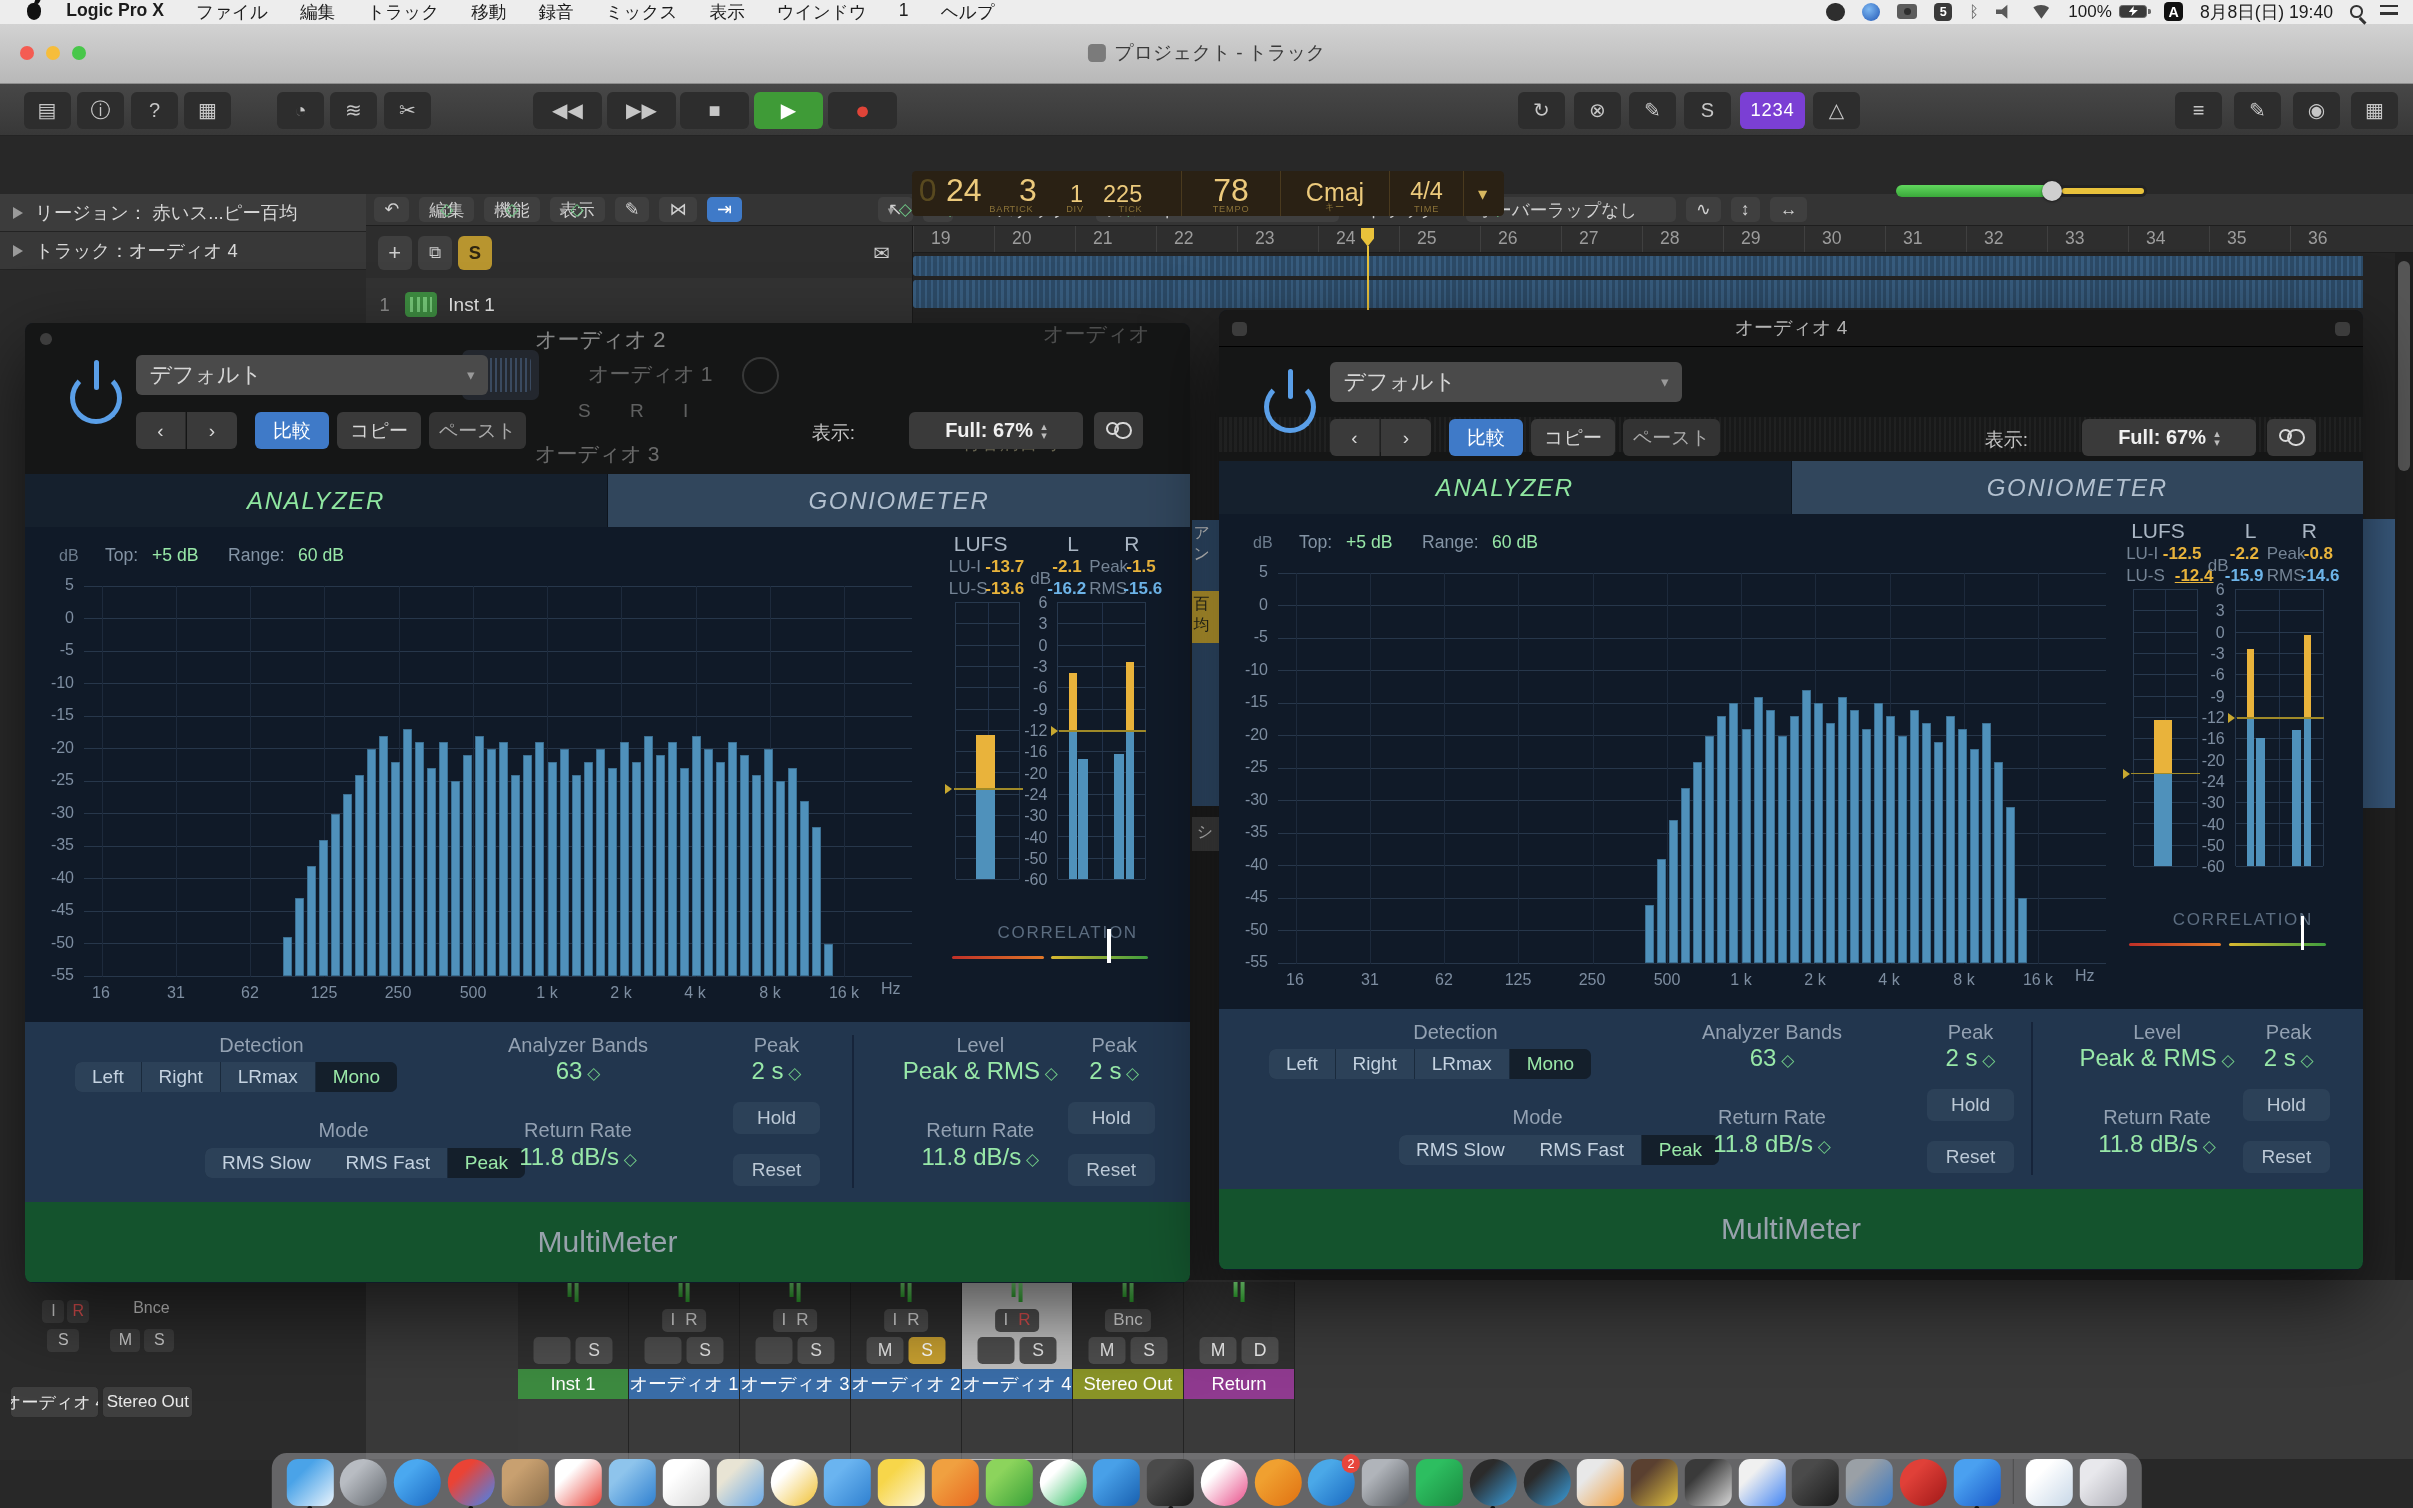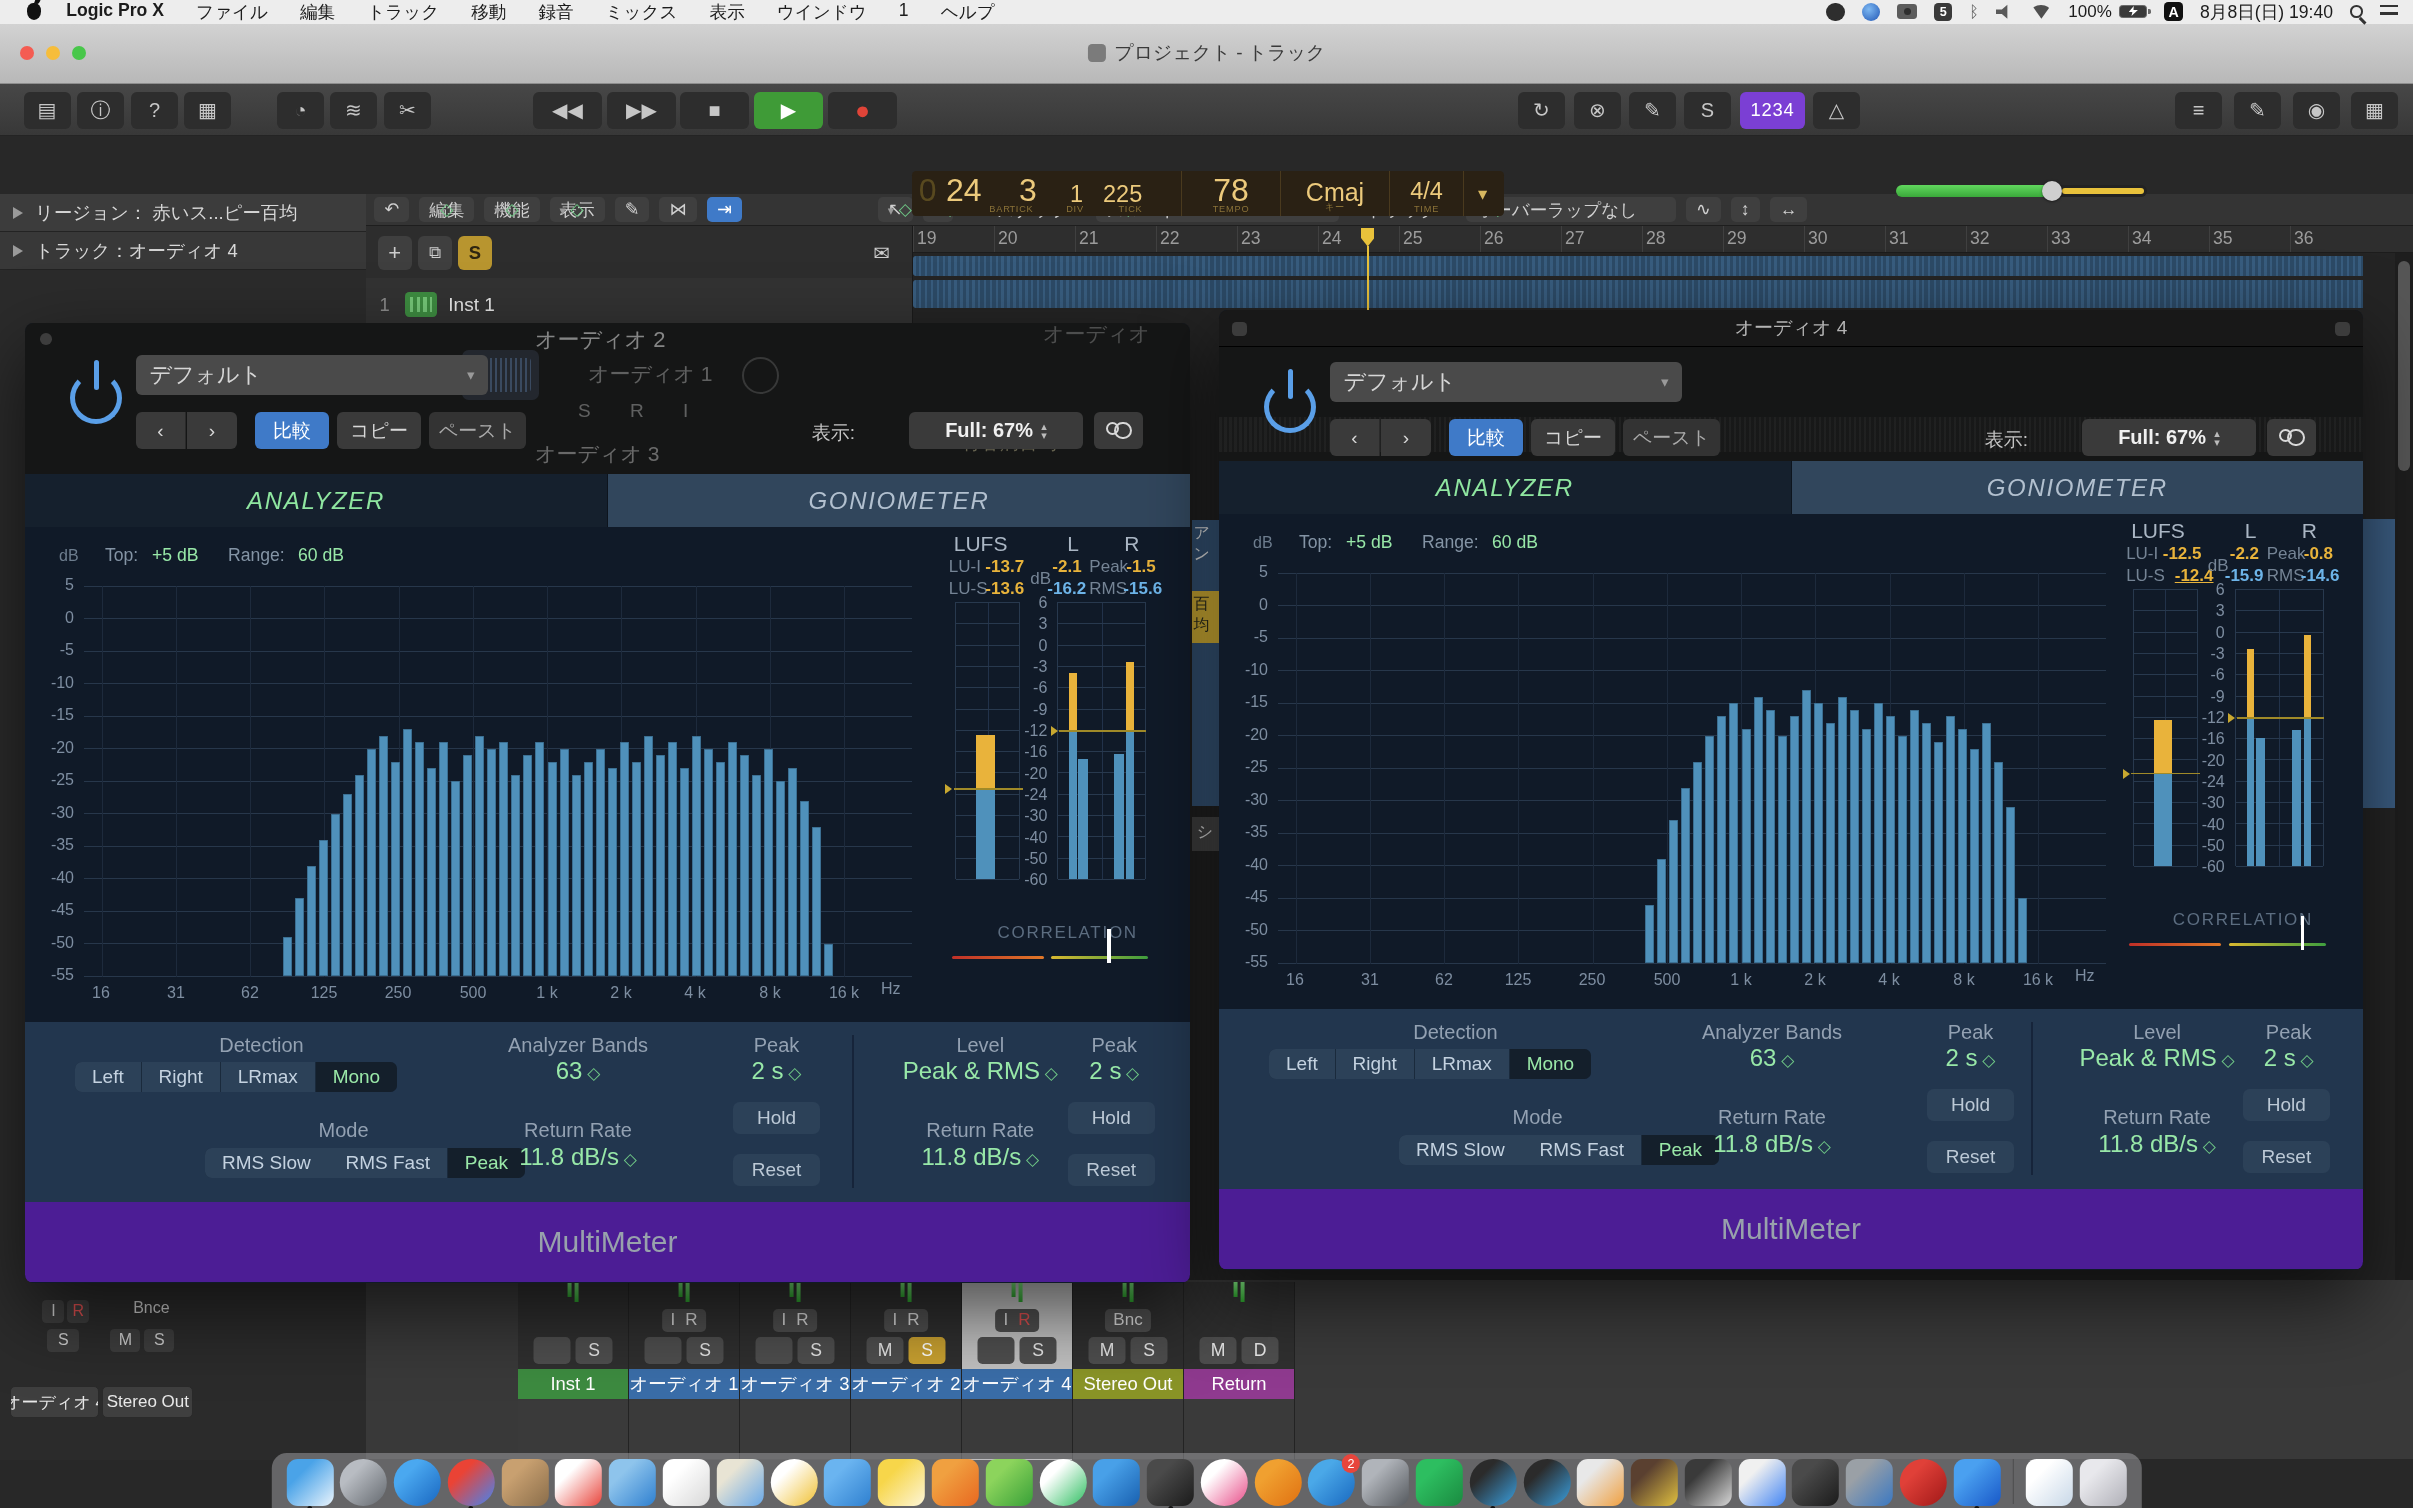--- a/index.html
+++ b/index.html
@@ -88,21 +88,21 @@
             display:flex; align-items:center; justify-content:center; }
   .th-btn.sol { background:#b8952f; color:#2e2510; font-weight:bold; }
   #row-inst { position:absolute; left:0; top:52px; width:100%; height:54px; border-bottom:0.8px solid #222; background:#323232; display:flex; align-items:center; }
   #row-inst .num { color:#8a8a8a; font-size:18.4px; margin:0 15px 0 13.4px; }
   #row-inst .mic { width:32px; height:25px; border-radius:4.2px; background:#3d8b40; margin-right:11.7px; position:relative; }
   #row-inst .mic::after { content:""; position:absolute; inset:5px; background:repeating-linear-gradient(90deg,#74c577 0 3.4px,transparent 3.4px 6.7px); }
   #row-inst .nm { font-size:19px; color:#e4e4e4; }
 
   #ruler { position:absolute; left:913px; top:226px; width:1500px; height:27px; background:#2e2e2e; border-bottom:0.8px solid #1c1c1c;
            display:flex; z-index:8; font-size:17.6px; color:#9c9c9c; }
-  .rnum { width:81px; flex:none; border-left:0.8px solid #404040; padding-left:3px; line-height:25px; }
+  .rnum { width:81px; flex:none; border-left:0.8px solid #404040; padding-left:17px; line-height:25px; }
   #playhead-mark { position:absolute; left:1361px; top:228px; width:13.4px; height:18.4px; background:#e9c23b;
                    clip-path:polygon(0 0,100% 0,100% 55%,50% 100%,0 55%); z-index:9; }
   #playhead-line { position:absolute; left:1367px; top:246px; width:1.7px; height:77px; background:#e9c23b; z-index:9; }
 
   #tracks-bg { position:absolute; left:913px; top:253px; width:1500px; height:1029px; background:#242424; z-index:4; }
   .waveband { position:absolute; left:0; width:1500px; background:#2c4a66; border-radius:3.4px; overflow:hidden; }
   .waveband::after { content:""; position:absolute; inset:0; background:repeating-linear-gradient(90deg,#3d6488 0 2.5px,transparent 2.5px 5.9px); opacity:.7; }
 
   
   #sliver { position:absolute; left:1191px; top:323px; width:28.5px; height:960px; background:#242424; z-index:5; font-size:16px; }
@@ -239,21 +239,21 @@
 
   .ctrl { position:absolute; left:0; right:0; top:699px; height:180px; background:#22364e; }
   .cl { position:absolute; color:#93a1b2; font-size:20px; text-align:center; white-space:nowrap; }
   .cv { position:absolute; color:#98e8a8; font-size:24px; text-align:center; white-space:nowrap; }
   .cv::after { content:" ◇"; font-size:17px; color:#6fc886; }
   .seg { position:absolute; display:flex; background:#1a2a3c; border-radius:6.7px; overflow:hidden; gap:0.8px; }
   .segb { height:30px; padding:0 17px; background:#2c4158; color:#c4d2e0; font-size:19px; display:flex; align-items:center; }
   .segb.on { background:#141f2b; color:#9ae8a8; }
   .cbtn { position:absolute; width:87px; height:32px; border-radius:6.7px; background:#2c4158; color:#bcc9d6; font-size:19px; }
   .c-vsep { position:absolute; left:71%; top:13.4px; width:1.7px; height:153px; background:#16243a; }
-  .brand { position:absolute; left:0; right:0; top:879px; height:80px; background:#4c1d95;
+  .brand { position:absolute; left:0; right:0; top:879px; height:80px; background:#14532d;
            display:flex; align-items:center; justify-content:center; color:#98a2ac; font-size:30px; }
 
   
   #dock { position:absolute; left:50%; transform:translateX(-50%); bottom:0; height:55px; z-index:90;
           background:rgba(185,185,190,.42); border-radius:15px 15px 0 0; display:flex; align-items:flex-end; padding:3.4px 11.7px 1.7px; }
   .dicon { width:47px; height:47px; border-radius:11px; margin:0 3.4px; position:relative; flex:none; }
   .dicon.circle { border-radius:50%; }
   .dicon .dot { position:absolute; left:50%; transform:translateX(-50%); bottom:-4.2px; width:5px; height:5px; border-radius:50%; background:#111; }
   .dicon .badge { position:absolute; right:-5px; top:-5px; min-width:18.4px; height:18.4px; border-radius:9.2px; background:#e8453c;
                   color:#fff; font-size:12.6px; display:flex; align-items:center; justify-content:center; padding:0 4.2px; }

